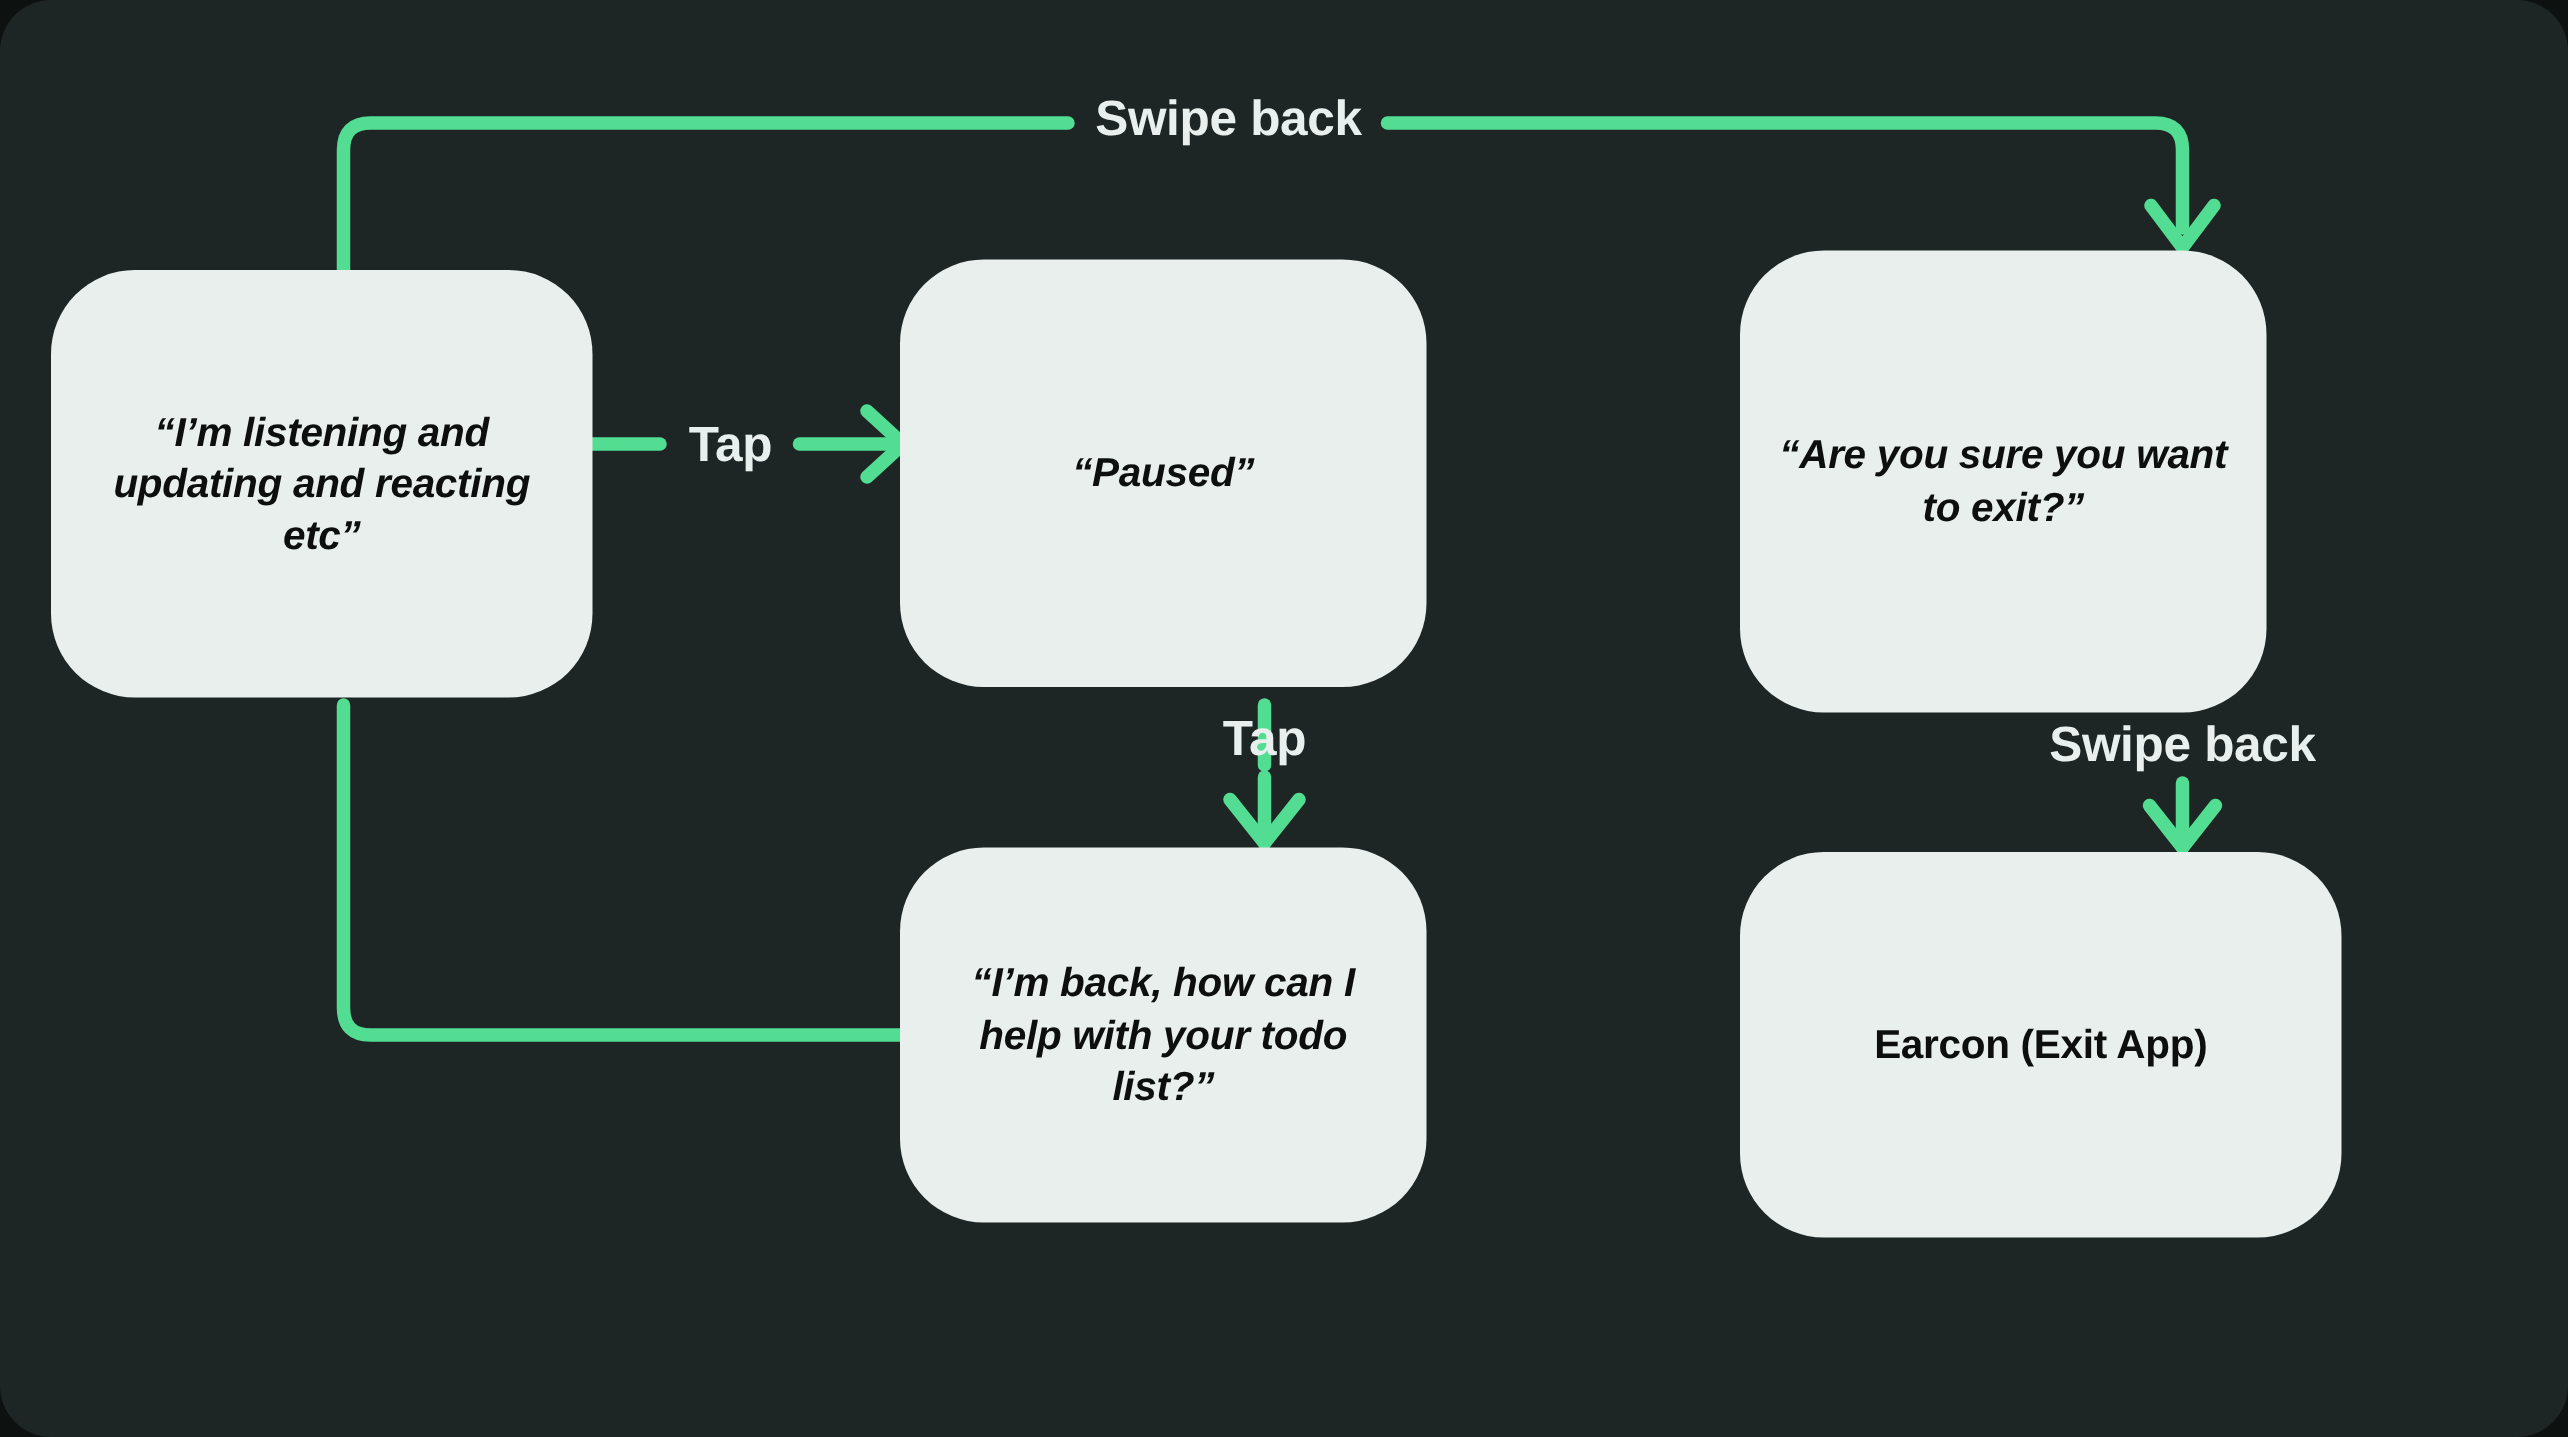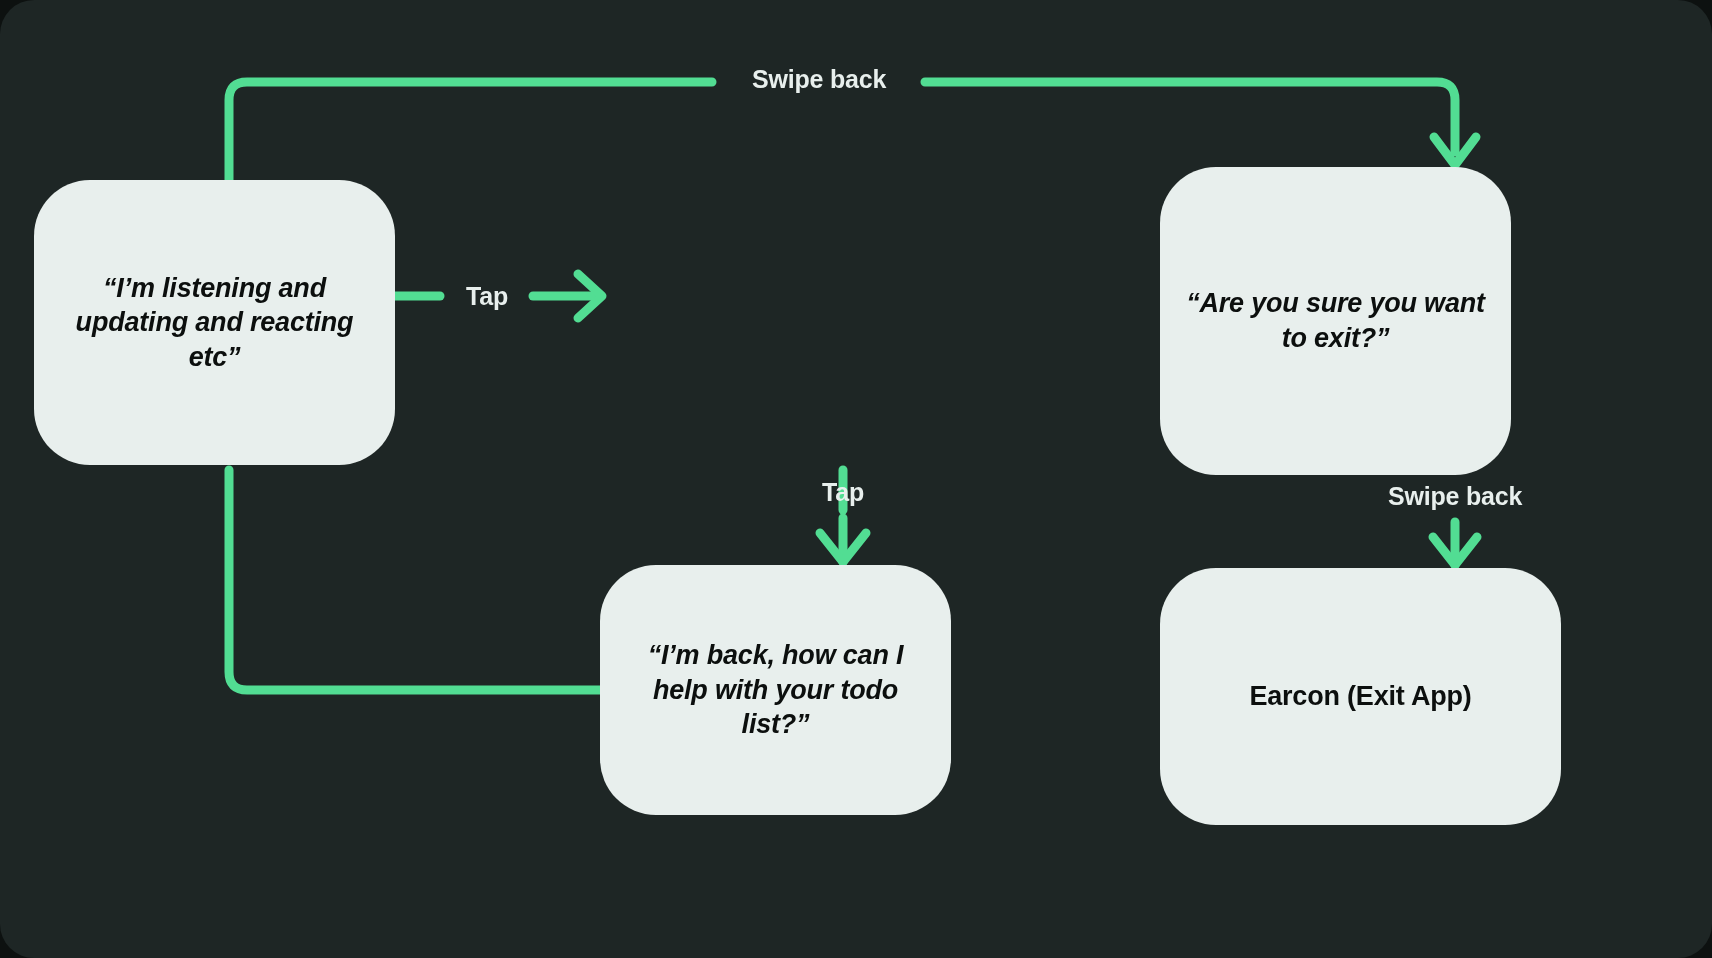--- a/index.html
+++ b/index.html
@@ -65,21 +65,21 @@
   }
   .node-label.upright {
     font-style: normal;
   }
 
   .edge-label {
     position: absolute;
     color: #e8efed;
     font-family: "Liberation Sans", sans-serif;
     font-weight: bold;
-    font-size: 25px;
+    font-size: 33px;
     letter-spacing: -0.2px;
     white-space: nowrap;
     transform: translate(-50%, -50%);
     text-align: center;
   }
 </style>
 </head>
 <body>
 
 <div id="canvas">
@@ -114,20 +114,23 @@
     <div class="edge-label" style="left:487px; top:296px;">Tap</div>
 
     <div class="edge-label" style="left:843px; top:492px;">Tap</div>
 
     <div class="edge-label" style="left:1455px; top:496px;">Swipe back</div>
 
     <div class="node" style="left:34px; top:180px; width:361px; height:285px;">
       <div class="node-label">“I’m listening and updating and reacting etc”</div>
     </div>
 
+    <div class="node" style="left:600px; top:173px; width:351px; height:285px;">
+      <div class="node-label">“Paused”</div>
+    </div>
 
     <div class="node" style="left:1160px; top:167px; width:351px; height:308px;">
       <div class="node-label">“Are you sure you want to exit?”</div>
     </div>
 
     <div class="node" style="left:600px; top:565px; width:351px; height:250px;">
       <div class="node-label">“I’m back, how can I help with your todo list?”</div>
     </div>
 
     <div class="node" style="left:1160px; top:568px; width:401px; height:257px;">

